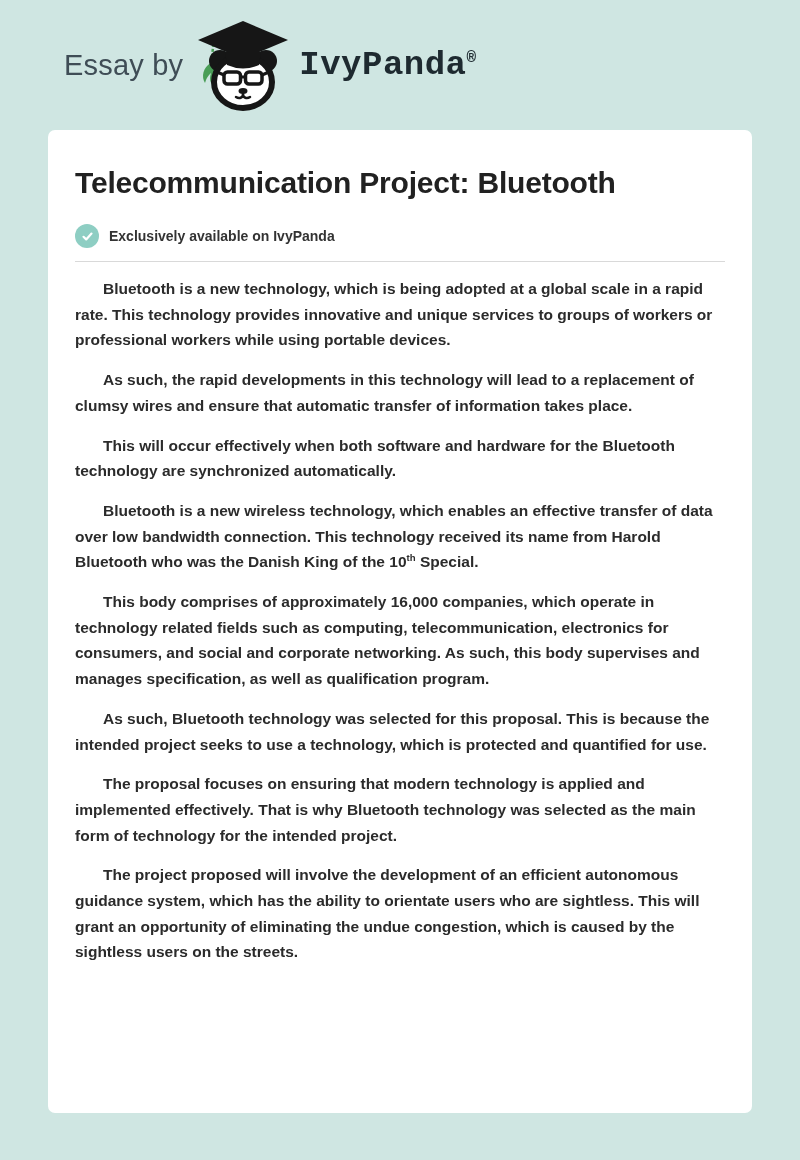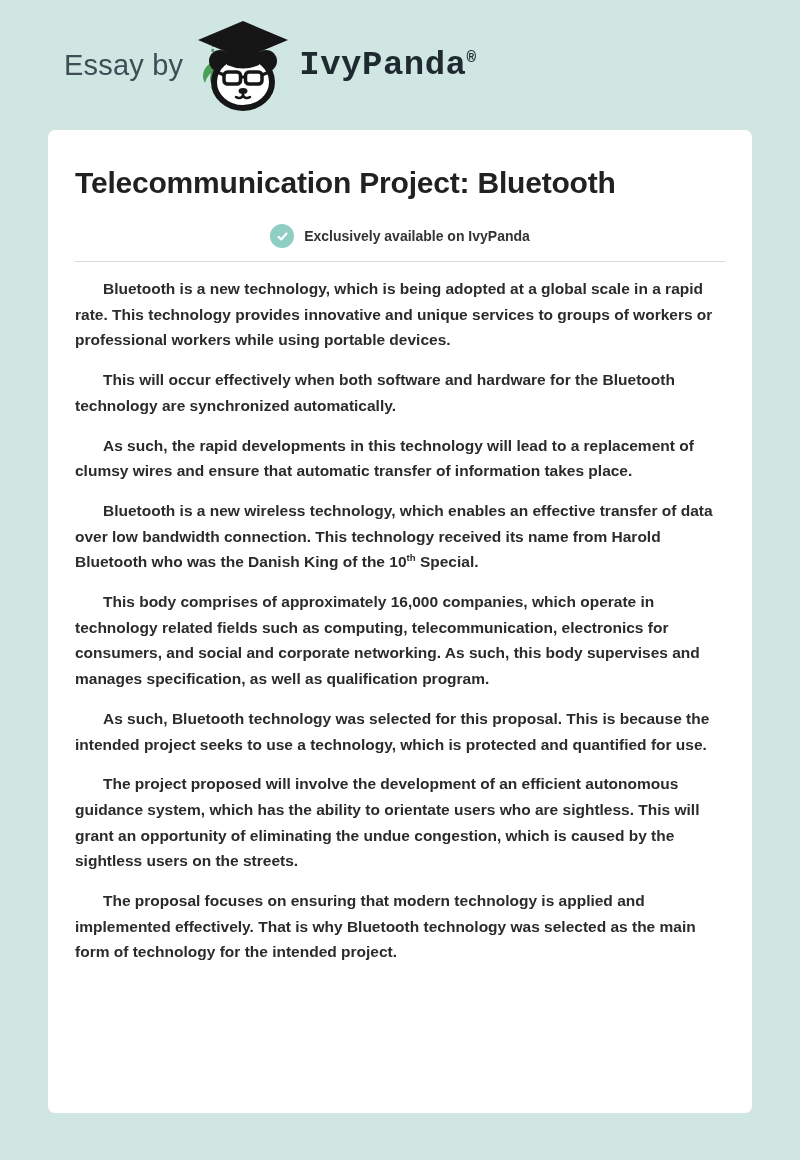--- a/index.html
+++ b/index.html
@@ -45,21 +45,20 @@
     border-radius:7px;
     padding:36px 27px 60px 27px;
   }
   .page-title{
     font-size:30px;font-weight:700;color:var(--title-color);
     letter-spacing:-.2px;
   }
   .badge-row{
     display:flex;align-items:center;gap:10px;
     margin-top:24px;
-    justify-content:center;
   }
   .check-circle{
     width:24px;height:24px;border-radius:50%;
     background:var(--badge-check);
     display:flex;align-items:center;justify-content:center;
     flex:0 0 auto;
   }
   .badge-label{font-size:14px;font-weight:700;color:#333333;}
   .divider{border:none;border-top:1px solid var(--divider);margin-top:13px;}
   .essay-body{margin-top:12px;font-weight:bold;}
@@ -109,21 +108,21 @@
         <path d="M2.5 6.8 L5.2 9.4 L10.5 3.6" stroke="#ffffff" stroke-width="2.2" fill="none" stroke-linecap="round" stroke-linejoin="round"></path>
       </svg>
     </span>
     <span class="badge-label">Exclusively available on IvyPanda</span>
   </div>
 
   <hr class="divider">
 
   <section class="essay-body">
       <p><span>Bluetooth is a new technology, which is being adopted at a global scale in a rapid rate. This technology provides innovative and unique services to groups of workers or professional workers while using portable devices.</span></p>
+      <p><span>As such, the rapid developments in this technology will lead to a replacement of clumsy wires and ensure that automatic transfer of information takes place.</span></p>
       <p><span>This will occur effectively when both software and hardware for the Bluetooth technology are synchronized automatically.</span></p>
-      <p><span>As such, the rapid developments in this technology will lead to a replacement of clumsy wires and ensure that automatic transfer of information takes place.</span></p>
       <p><span>Bluetooth is a new wireless technology, which enables an effective transfer of data over low bandwidth connection. This technology received its name from Harold Bluetooth who was the Danish King of the 10</span><sup>th</sup><span> Special.</span></p>
       <p><span>This body comprises of approximately 16,000 companies, which operate in technology related fields such as computing, telecommunication, electronics for consumers, and social and corporate networking. As such, this body supervises and manages specification, as well as qualification program.</span></p>
       <p><span>As such, Bluetooth technology was selected for this proposal. This is because the intended project seeks to use a technology, which is protected and quantified for use.</span></p>
+      <p><span>The proposal focuses on ensuring that modern technology is applied and implemented effectively. That is why Bluetooth technology was selected as the main form of technology for the intended project.</span></p>
       <p><span>The project proposed will involve the development of an efficient autonomous guidance system, which has the ability to orientate users who are sightless. This will grant an opportunity of eliminating the undue congestion, which is caused by the sightless users on the streets.</span></p>
-      <p><span>The proposal focuses on ensuring that modern technology is applied and implemented effectively. That is why Bluetooth technology was selected as the main form of technology for the intended project.</span></p>
     </section>
 </main>
 
 </body></html>

